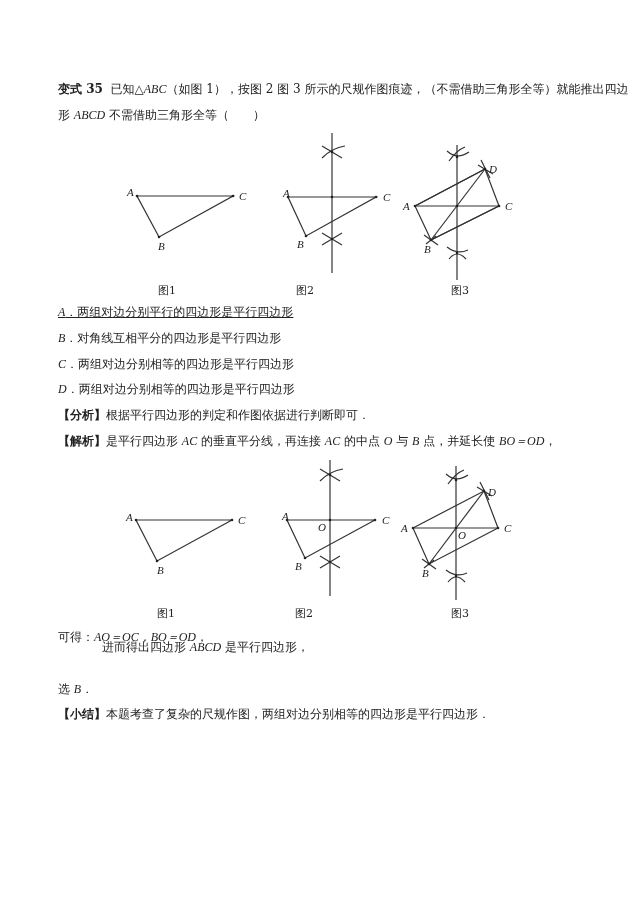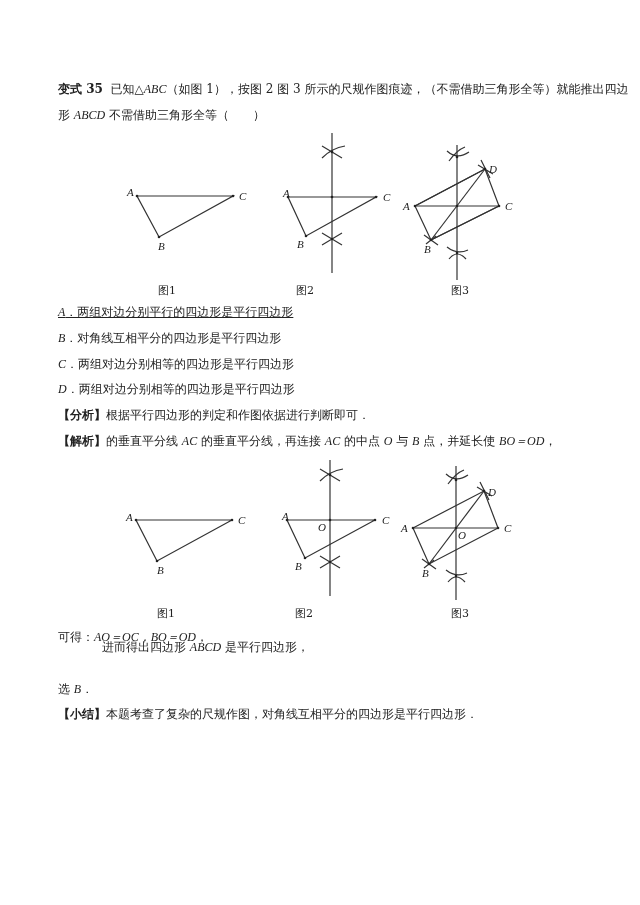--- a/index.html
+++ b/index.html
@@ -77,21 +77,21 @@
 <div class="cap" style="left:451px;top:283px;">图3</div>
 
 <div class="line" style="top:304px;text-decoration:underline;"><span class="it">A</span><span>．两组对边分别平行的四边形是平行四边形</span></div>
 <div class="line" style="top:330px;text-align:right;"><span class="it">B</span><span>．对角线互相平分的四边形是平行四边形</span></div>
 <div class="line" style="top:356px;"><span class="it">C</span><span>．两组对边分别相等的四边形是平行四边形</span></div>
 <div class="line" style="top:381px;"><span class="it">D</span><span>．两组对边分别相等的四边形是平行四边形</span></div>
 
 <div class="line" style="top:407px;"><span class="bold">【分析】</span><span>根据平行四边形的判定和作图依据进行判断即可．</span></div>
 
 <div class="line" style="top:433px;">
-  <span class="bold">【解析】</span><span>的垂直平分线 </span><span class="it">AC</span><span> 的垂直平分线，再连接 </span><span class="it">AC</span><span> 的中点 </span><span class="it">O</span><span> 与 </span><span class="it">B</span><span> 点，并延长使 </span><span class="it">BO＝OD</span><span>，</span>
+  <span class="bold">【解析】</span><span>是平行四边形 </span><span class="it">AC</span><span> 的垂直平分线，再连接 </span><span class="it">AC</span><span> 的中点 </span><span class="it">O</span><span> 与 </span><span class="it">B</span><span> 点，并延长使 </span><span class="it">BO＝OD</span><span>，</span>
 </div>
 
 <svg class="fig" width="640" height="905" style="pointer-events:none;">
   <g stroke="#333" stroke-width="1.2" fill="none">
     <polygon points="136,520 232,520 157,561"></polygon>
     <line x1="330" y1="460" x2="330" y2="596"></line>
     <polygon points="287,520 375,520 305,558"></polygon>
     <path d="M320,469 L340,481 M320,481 Q330,471 343,469"></path>
     <path d="M320,556 L340,568 M320,568 L340,556"></path>
     <line x1="456" y1="466" x2="456" y2="600"></line>
@@ -135,13 +135,13 @@
   <text x="458" y="539">O</text>
 </svg>
 <div class="cap" style="left:157px;top:606px;">图1</div>
 <div class="cap" style="left:295px;top:606px;">图2</div>
 <div class="cap" style="left:451px;top:606px;">图3</div>
 
 <div class="line" style="top:629px;"><span>可得：</span><span class="it">AO＝OC，BO＝OD</span><span>，</span></div>
 <div class="line" style="top:639px;margin-left:44px;"><span>进而得出四边形 </span><span class="it">ABCD</span><span> 是平行四边形，</span></div>
 <div class="line" style="top:681px;"><span>选 </span><span class="it">B</span><span>．</span></div>
 
-<div class="line" style="top:706px;"><span class="bold">【小结】</span><span>本题考查了复杂的尺规作图，对角线互相平分的四边形是平行四边形．</span></div>
+<div class="line" style="top:706px;"><span class="bold">【小结】</span><span>本题考查了复杂的尺规作图，两组对边分别相等的四边形是平行四边形．</span></div>
 
 </body></html>

